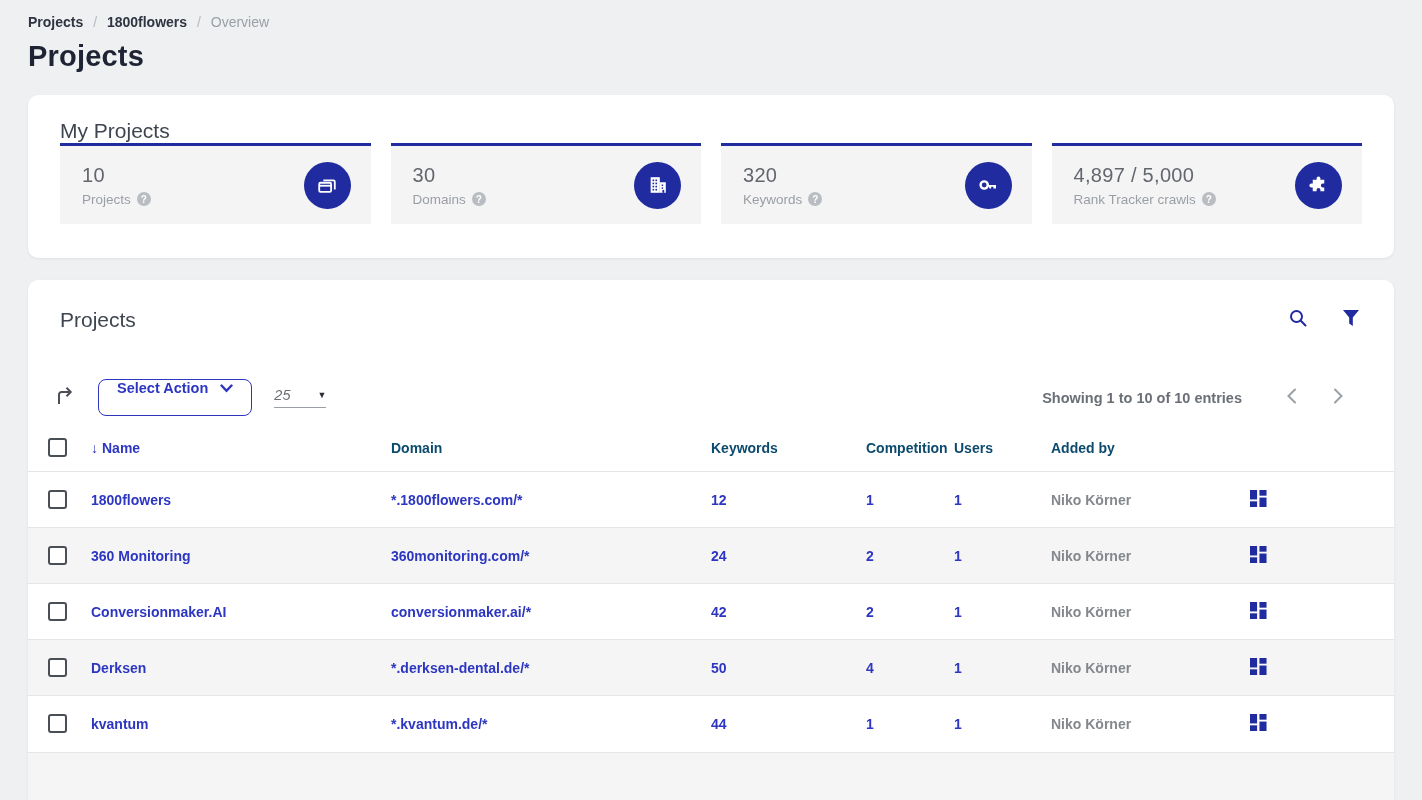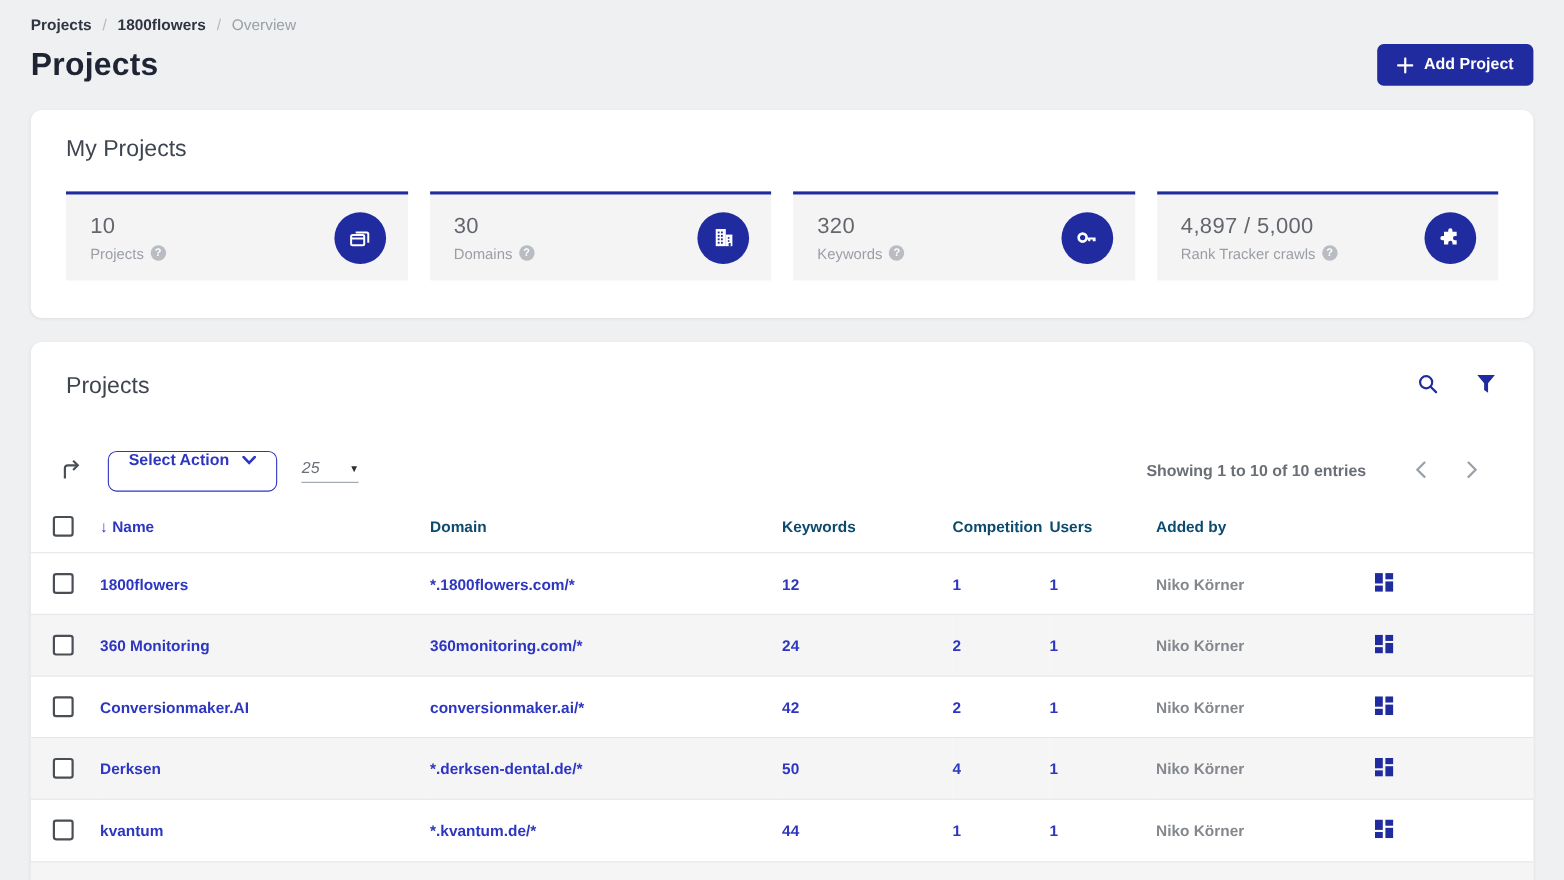--- a/index.html
+++ b/index.html
@@ -19,21 +19,21 @@
     cursor:pointer; font-family:inherit; }
   .btn-primary svg { display:block; }
 
   
   .card { background:#fff; border-radius:10px; box-shadow:0 1px 3px rgba(20,25,40,.07);
     margin-top:22px; }
   .card-inner { padding:24px 32px 34px 32px; }
   .section-title { font-size:21px; font-weight:500; color:#3f4550; }
 
   
-  .stats-row { display:flex; gap:20px; margin-top:26px; }
+  .stats-row { display:flex; gap:20px; }
   .stat-card { flex:1; cursor:pointer; }
   .stat-topbar { height:3px; background:#1f2b9e; }
   .stat-body { background:#f4f4f5; padding:16px 20px 16px 22px; display:flex;
     align-items:center; justify-content:space-between; height:78px; }
   .stat-value { font-size:20px; color:#63676d; letter-spacing:.3px; }
   .stat-label-row { display:flex; align-items:center; gap:6px; margin-top:5px; }
   .stat-label { font-size:13.5px; color:#9a9fa5; }
   .help-dot { width:14px; height:14px; border-radius:50%; background:#b9bdc2; color:#fff;
     font-size:10px; font-weight:700; display:inline-flex; align-items:center; justify-content:center;
     cursor:pointer; }
@@ -86,28 +86,20 @@
   <div class="breadcrumb">
     <span class="crumb">Projects</span>
     <span class="sep">/</span>
     <span class="crumb">1800flowers</span>
     <span class="sep">/</span>
     <span class="crumb current">Overview</span>
   </div>
 
   <div class="title-row">
     <div class="page-title">Projects</div>
-    <button class="btn-primary">
-      <span>
-        <svg width="15" height="15" viewBox="0 0 15 15">
-            <path d="M7.5 1v13M1 7.5h13" stroke="#fff" stroke-width="2" stroke-linecap="round"></path>
-          </svg>
-      </span>
-      <span>Add Project</span>
-    </button>
   </div>
 
   <div class="card">
     <div class="card-inner">
       <div class="section-title">My Projects</div>
       <div class="stats-row">
 
         <div class="stat-card">
           <div class="stat-topbar"></div>
           <div class="stat-body">

